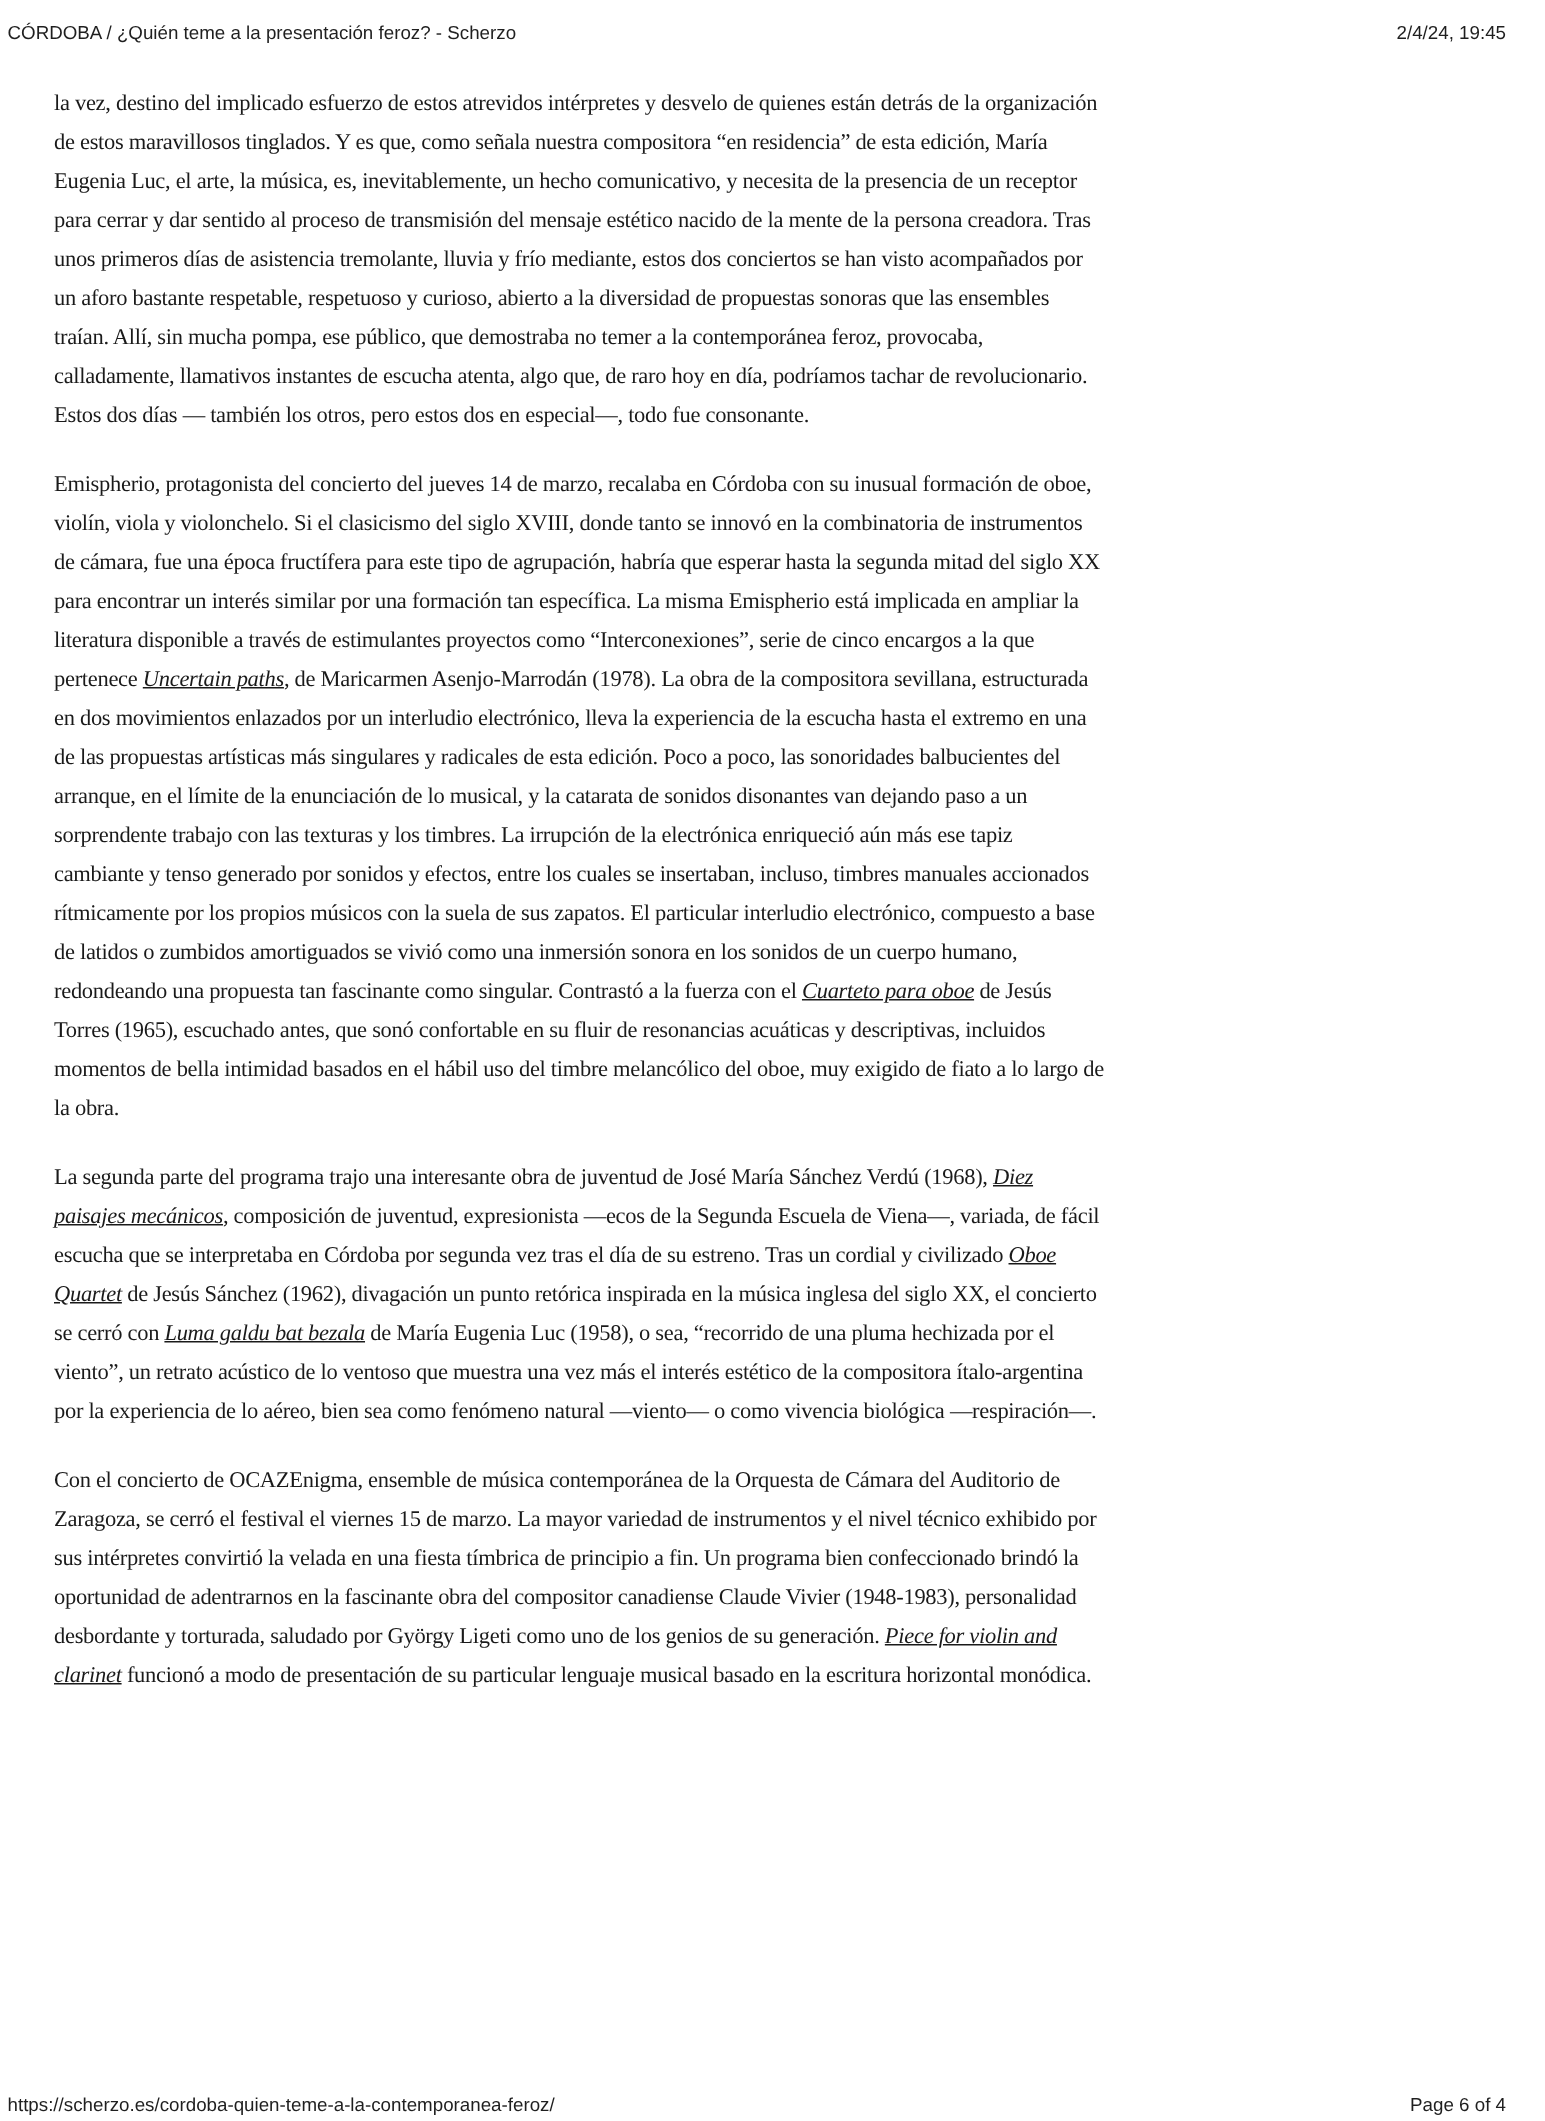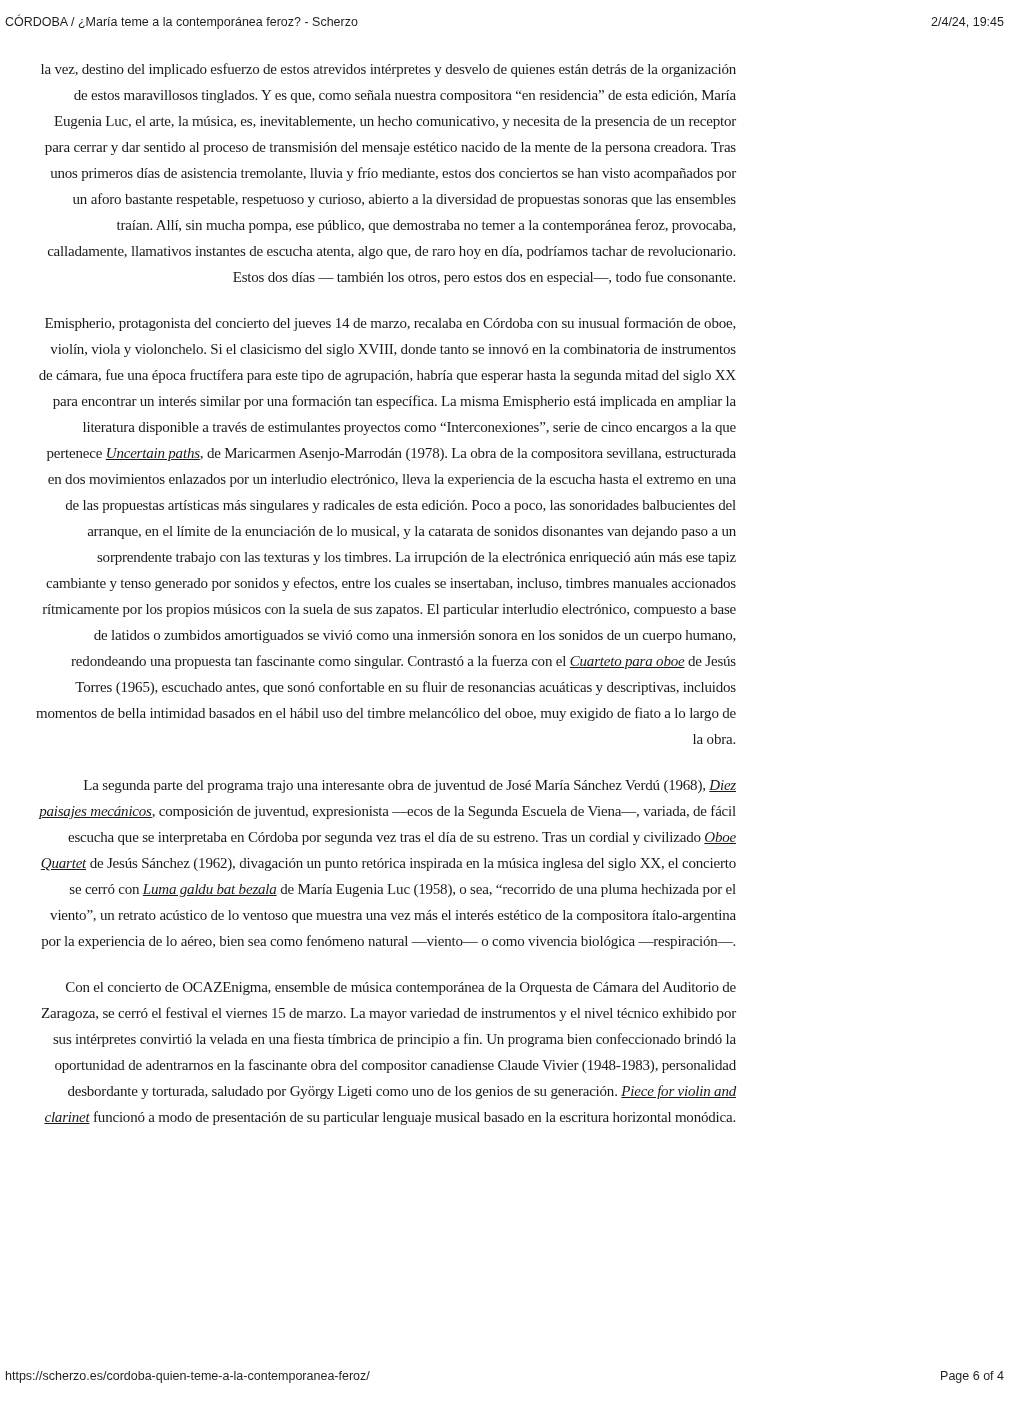--- a/index.html
+++ b/index.html
@@ -21,45 +21,45 @@
     right: 26px;
     display: flex;
     justify-content: space-between;
     align-items: baseline;
     font-family: "Liberation Sans", "DejaVu Sans", sans-serif;
     font-size: 12.5px;
     color: #1f1f1f;
     white-space: nowrap;
   }
   .meta-bar.header { top: 15px; }
-  .meta-bar.footer { bottom: 31px; }
+  .meta-bar.footer { bottom: 4px; }
   #article {
     position: absolute;
     top: 56px;
     left: 36px;
     width: 700px;
     font-size: 15px;
     line-height: 26px;
     letter-spacing: -0.2px;
-    text-align: right;
+    text-align: left;
   }
   #article p {
     margin: 0 0 20px 0;
     padding: 0;
   }
   #article em {
     font-style: italic;
     text-decoration: underline;
   }
 </style>
 </head>
 <body>
 
 <header class="meta-bar header">
-  <span>CÓRDOBA / ¿María teme a la contemporánea feroz? - Scherzo</span>
+  <span>CÓRDOBA / ¿Quién teme a la presentación feroz? - Scherzo</span>
   <span>2/4/24, 19:45</span>
 </header>
 
 <main id="article">
     <p><span>la vez, destino del implicado esfuerzo de estos atrevidos intérpretes y desvelo de quienes están detrás de la organización de estos maravillosos tinglados. Y es que, como señala nuestra compositora “en residencia” de esta edición, María Eugenia Luc, el arte, la música, es, inevitablemente, un hecho comunicativo, y necesita de la presencia de un receptor para cerrar y dar sentido al proceso de transmisión del mensaje estético nacido de la mente de la persona creadora. Tras unos primeros días de asistencia tremolante, lluvia y frío mediante, estos dos conciertos se han visto acompañados por un aforo bastante respetable, respetuoso y curioso, abierto a la diversidad de propuestas sonoras que las ensembles traían. Allí, sin mucha pompa, ese público, que demostraba no temer a la contemporánea feroz, provocaba, calladamente, llamativos instantes de escucha atenta, algo que, de raro hoy en día, podríamos tachar de revolucionario. Estos dos días — también los otros, pero estos dos en especial—, todo fue consonante.</span></p>
     <p><span>Emispherio, protagonista del concierto del jueves 14 de marzo, recalaba en Córdoba con su inusual formación de oboe, violín, viola y violonchelo. Si el clasicismo del siglo XVIII, donde tanto se innovó en la combinatoria de instrumentos de cámara, fue una época fructífera para este tipo de agrupación, habría que esperar hasta la segunda mitad del siglo XX para encontrar un interés similar por una formación tan específica. La misma Emispherio está implicada en ampliar la literatura disponible a través de estimulantes proyectos como “Interconexiones”, serie de cinco encargos a la que pertenece </span><em>Uncertain paths</em><span>, de Maricarmen Asenjo-Marrodán (1978). La obra de la compositora sevillana, estructurada en dos movimientos enlazados por un interludio electrónico, lleva la experiencia de la escucha hasta el extremo en una de las propuestas artísticas más singulares y radicales de esta edición. Poco a poco, las sonoridades balbucientes del arranque, en el límite de la enunciación de lo musical, y la catarata de sonidos disonantes van dejando paso a un sorprendente trabajo con las texturas y los timbres. La irrupción de la electrónica enriqueció aún más ese tapiz cambiante y tenso generado por sonidos y efectos, entre los cuales se insertaban, incluso, timbres manuales accionados rítmicamente por los propios músicos con la suela de sus zapatos. El particular interludio electrónico, compuesto a base de latidos o zumbidos amortiguados se vivió como una inmersión sonora en los sonidos de un cuerpo humano, redondeando una propuesta tan fascinante como singular. Contrastó a la fuerza con el </span><em>Cuarteto para oboe</em><span> de Jesús Torres (1965), escuchado antes, que sonó confortable en su fluir de resonancias acuáticas y descriptivas, incluidos momentos de bella intimidad basados en el hábil uso del timbre melancólico del oboe, muy exigido de fiato a lo largo de la obra.</span></p>
     <p><span>La segunda parte del programa trajo una interesante obra de juventud de José María Sánchez Verdú (1968), </span><em>Diez paisajes mecánicos</em><span>, composición de juventud, expresionista —ecos de la Segunda Escuela de Viena—, variada, de fácil escucha que se interpretaba en Córdoba por segunda vez tras el día de su estreno. Tras un cordial y civilizado </span><em>Oboe Quartet</em><span> de Jesús Sánchez (1962), divagación un punto retórica inspirada en la música inglesa del siglo XX, el concierto se cerró con </span><em>Luma galdu bat bezala</em><span> de María Eugenia Luc (1958), o sea, “recorrido de una pluma hechizada por el viento”, un retrato acústico de lo ventoso que muestra una vez más el interés estético de la compositora ítalo-argentina por la experiencia de lo aéreo, bien sea como fenómeno natural —viento— o como vivencia biológica —respiración—.</span></p>
     <p><span>Con el concierto de OCAZEnigma, ensemble de música contemporánea de la Orquesta de Cámara del Auditorio de Zaragoza, se cerró el festival el viernes 15 de marzo. La mayor variedad de instrumentos y el nivel técnico exhibido por sus intérpretes convirtió la velada en una fiesta tímbrica de principio a fin. Un programa bien confeccionado brindó la oportunidad de adentrarnos en la fascinante obra del compositor canadiense Claude Vivier (1948-1983), personalidad desbordante y torturada, saludado por György Ligeti como uno de los genios de su generación. </span><em>Piece for violin and clarinet</em><span> funcionó a modo de presentación de su particular lenguaje musical basado en la escritura horizontal monódica.</span></p>
   </main>
 

